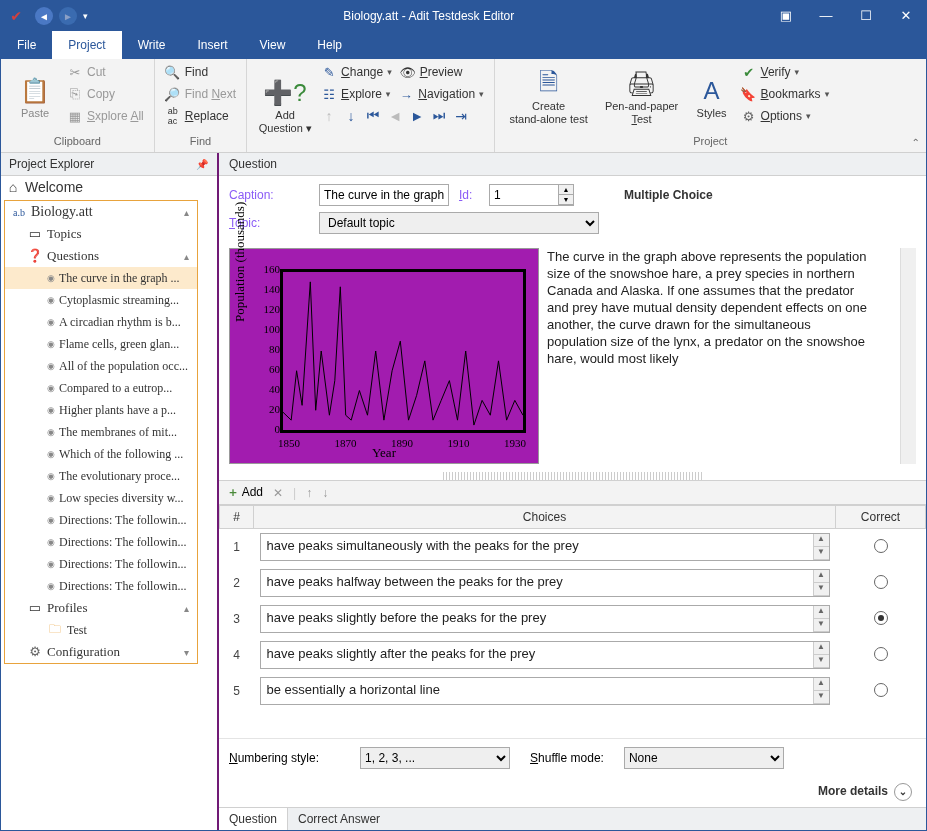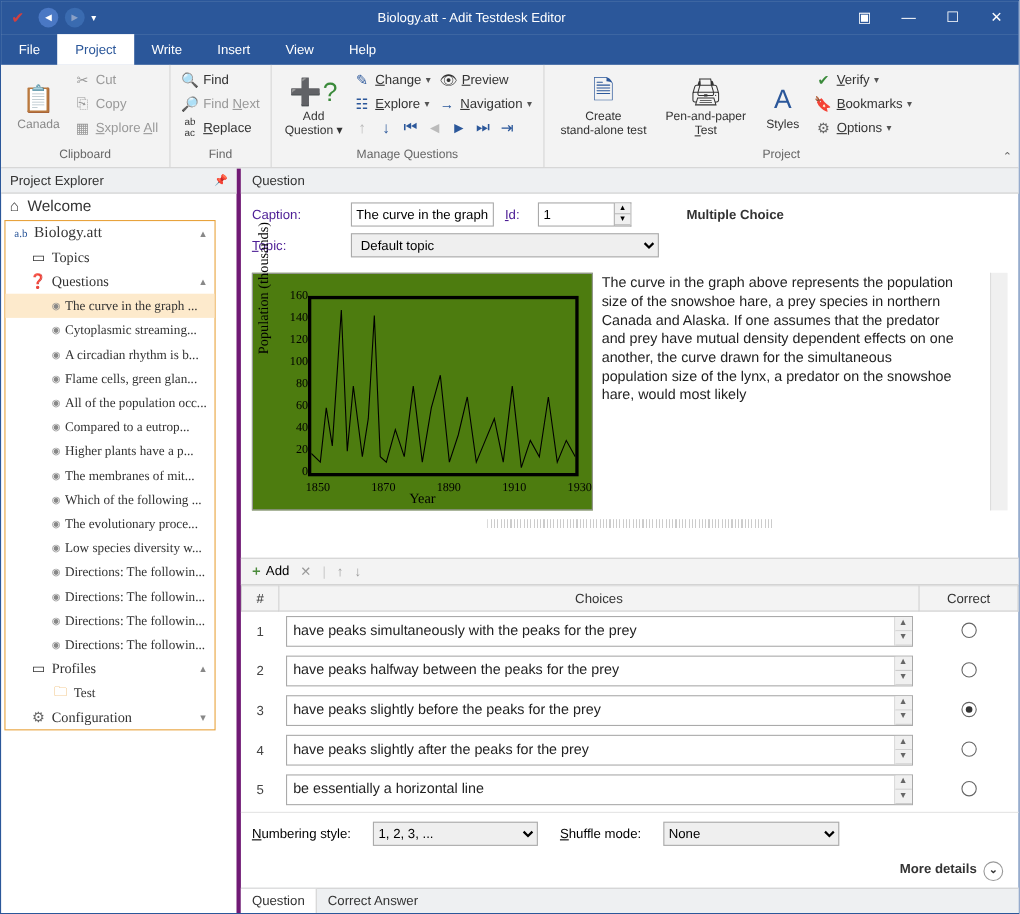--- a/index.html
+++ b/index.html
@@ -25,56 +25,56 @@
   .rbtn-large .lbl { font-size: 11px; text-align: center; line-height: 13px; }
   .rbtn-row { display: flex; align-items: center; gap: 4px; padding: 2px 4px; color: #333; font-size: 12px; height: 22px; }
   .rbtn-row.dim { color: #999; }
   .ico16 { width: 16px; height: 16px; display: inline-flex; align-items: center; justify-content: center; font-size: 13px; }
   .u { text-decoration: underline; }
   .smalldrop::after { content: " ▾"; font-size: 9px; color: #555; }
   .nav-arrows { display: flex; gap: 6px; padding: 2px 4px; align-items: center; }
   .nav-arrows span { color: #2b579a; font-size: 14px; width: 16px; text-align: center; }
   .nav-arrows span.dim { color: #bbb; }
   .body { flex: 1; display: flex; min-height: 0; }
-  .sidebar { width: 218px; border-right: 4px solid #701a75; display: flex; flex-direction: column; }
+  .sidebar { width: 218px; border-right: 2px solid #701a75; display: flex; flex-direction: column; }
   .panel-head { background: #eef0f2; border-bottom: 1px solid #d0d0d0; padding: 4px 8px; display: flex; align-items: center; justify-content: space-between; font-size: 12px; color: #333; }
   .panel-head .pin { font-size: 10px; color: #666; }
   .tree { flex: 1; overflow: auto; font-size: 12px; }
   .tree .row { display: flex; align-items: center; padding: 2px 4px 2px 6px; height: 22px; white-space: nowrap; overflow: hidden; color: #333; }
   .tree .row.welcome { font-size: 14px; padding-left: 4px; }
   .tree .row .ticon { width: 16px; text-align: center; margin-right: 4px; }
   .tree .row.h1 { font-size: 14px; }
   .tree .row.h2 { font-size: 13px; padding-left: 22px; }
   .tree .row.leaf { padding-left: 42px; }
   .tree .row.leaf .bullet { width: 12px; color: #888; font-size: 9px; }
   .tree .box { border: 1px solid #e8a33d; margin: 2px 19px 4px 3px; font-family: Liberation Serif, serif; }
   .tree .selected { background: #fdeacc; }
   .expand { margin-left: auto; color: #888; font-size: 10px; padding-right: 4px; }
   .content { flex: 1; display: flex; flex-direction: column; min-width: 0; }
   .qpanel-head { background: #eef0f2; border-bottom: 1px solid #d0d0d0; padding: 4px 10px; font-size: 12px; color: #333; }
   .form { padding: 8px 10px; }
   .form-row { display: flex; align-items: center; gap: 10px; margin-bottom: 6px; }
-  .form-row label { width: 80px; color: #4c1d95; }
+  .form-row label { width: 80px; color: #8b5cf6; }
   .form-row input, .form-row select { border: 1px solid #aaa; height: 22px; padding: 0 4px; font-size: 12px; }
   .spin { display: flex; }
   .spin input { width: 70px; }
   .spin .btns { display: flex; flex-direction: column; border: 1px solid #aaa; border-left: none; }
   .spin .btns div { height: 10px; width: 14px; font-size: 7px; text-align: center; line-height: 10px; border-bottom: 1px solid #aaa; background: #f0f0f0; }
   .qtype { margin-left: 40px; font-weight: bold; color: #333; }
   .preview { display: flex; gap: 8px; padding: 0 10px 8px; height: 224px; }
-  .graph-wrap { border: 1px solid #999; width: 310px; padding: 8px; background: #4d7c0f; position: relative; }
+  .graph-wrap { border: 1px solid #999; width: 310px; padding: 8px; background: #a21caf; position: relative; }
   .graph-inner { border: 3px solid #000; position: absolute; left: 50px; top: 20px; right: 12px; bottom: 30px; }
   .graph-inner svg { width: 100%; height: 100%; }
   .ylabel { position: absolute; left: 2px; top: 50%; transform: rotate(-90deg) translateX(34px); transform-origin: left top; font-family: "Times New Roman", serif; font-size: 13px; }
   .xlabel { position: absolute; bottom: 2px; left: 0; right: 0; text-align: center; font-family: "Times New Roman", serif; font-size: 13px; }
   .yticks { position: absolute; left: 26px; top: 14px; bottom: 28px; width: 24px; font-family: "Times New Roman", serif; font-size: 11px; display: flex; flex-direction: column; justify-content: space-between; text-align: right; }
-  .xticks { position: absolute; left: 48px; right: 0; bottom: 14px; font-family: "Times New Roman", serif; font-size: 11px; display: flex; justify-content: space-between; }
+  .xticks { position: absolute; left: 48px; right: 12px; bottom: 14px; font-family: "Times New Roman", serif; font-size: 11px; display: flex; justify-content: space-between; }
   .qtext { flex: 1; font-size: 13px; color: #222; line-height: 17px; padding-right: 18px; overflow: auto; }
   .splitter { height: 8px; background: repeating-linear-gradient(90deg,#ccc,#ccc 1px,#fff 1px,#fff 3px); margin: 0 auto; width: 260px; }
-  .add-bar { border-top: 1px solid #d0d0d0; border-bottom: 1px solid #d0d0d0; background: #f3f3f3; padding: 3px 8px; display: flex; align-items: center; gap: 10px; margin-top: 27px; }
+  .add-bar { border-top: 1px solid #d0d0d0; border-bottom: 1px solid #d0d0d0; background: #f3f3f3; padding: 3px 8px; display: flex; align-items: center; gap: 10px; }
   .add-bar .add { color: #4a8a3a; font-weight: bold; }
   .add-bar .arr { color: #999; }
   .choices { flex: 1; overflow: auto; }
   .choices table { width: 100%; border-collapse: collapse; }
   .choices th { background: #f3f3f3; border: 1px solid #d0d0d0; font-weight: normal; padding: 4px; font-size: 12px; color: #333; }
   .choices td { border-bottom: 0px solid #eee; padding: 4px 6px; vertical-align: middle; }
   .choices td.num { width: 34px; text-align: center; color: #444; }
   .choices td.correct { width: 90px; text-align: center; }
   .choice-field { display: flex; border: 1px solid #aaa; height: 28px; }
   .choice-field .txt { flex: 1; padding: 4px 6px; font-size: 13px; color: #222; }
@@ -121,21 +121,21 @@
       <div class="item">Insert</div>
       <div class="item">View</div>
       <div class="item">Help</div>
     </div>
 
   <div class="ribbon">
     <div class="group">
       <div class="group-body">
         <div class="rbtn-large">
           <span class="ico">📋</span>
-          <span class="lbl">Canada</span>
+          <span class="lbl">Paste</span>
         </div>
         <div>
           <div class="rbtn-row dim">
               <span class="ico16">✂</span>
               <span>Cut</span>
             </div>
           <div class="rbtn-row dim">
               <span class="ico16">⎘</span>
               <span>Copy</span>
             </div>
@@ -197,21 +197,20 @@
             <span class="dim">↑</span>
             <span>↓</span>
             <span>⏮</span>
             <span class="dim">◄</span>
             <span>►</span>
             <span>⏭</span>
             <span>⇥</span>
           </div>
         </div>
       </div>
-      <div class="group-label">Manage Questions</div>
     </div>
     <div class="group" style="flex:1;border-right:none;">
       <div class="group-body">
         <div class="rbtn-large" style="color:#333;width:96px;">
           <span class="ico" style="color:#2b579a;">🗎</span>
           <span class="lbl"><span>Create</span><br><span>stand-alone test</span></span>
         </div>
         <div class="rbtn-large" style="color:#333;width:90px;">
           <span class="ico">🖨</span>
           <span class="lbl"><span>Pen-and-paper</span><br><span class="u">T</span><span>est</span></span>
@@ -486,21 +485,21 @@
                   </div>
                 </td>
                 <td class="correct"><span class="radio"></span></td>
               </tr>
             </tbody>
         </table>
       </div>
 
       <div class="bottom-form">
         <span><span class="u">N</span>umbering style:</span>
-        <select style="width:150px;"><option>1, 2, 3, ...</option></select>
+        <select style="width:150px;margin-left:21px;"><option>1, 2, 3, ...</option></select>
         <span><span class="u">S</span>huffle mode:</span>
         <select style="width:160px;"><option>None</option></select>
       </div>
       <div class="more"><span>More details</span><span class="chev">⌄</span></div>
 
       <div class="tabs" id="bottom-tabs">
           <div class="tab active">Question</div>
           <div class="tab">Correct Answer</div>
         </div>
     </div>

